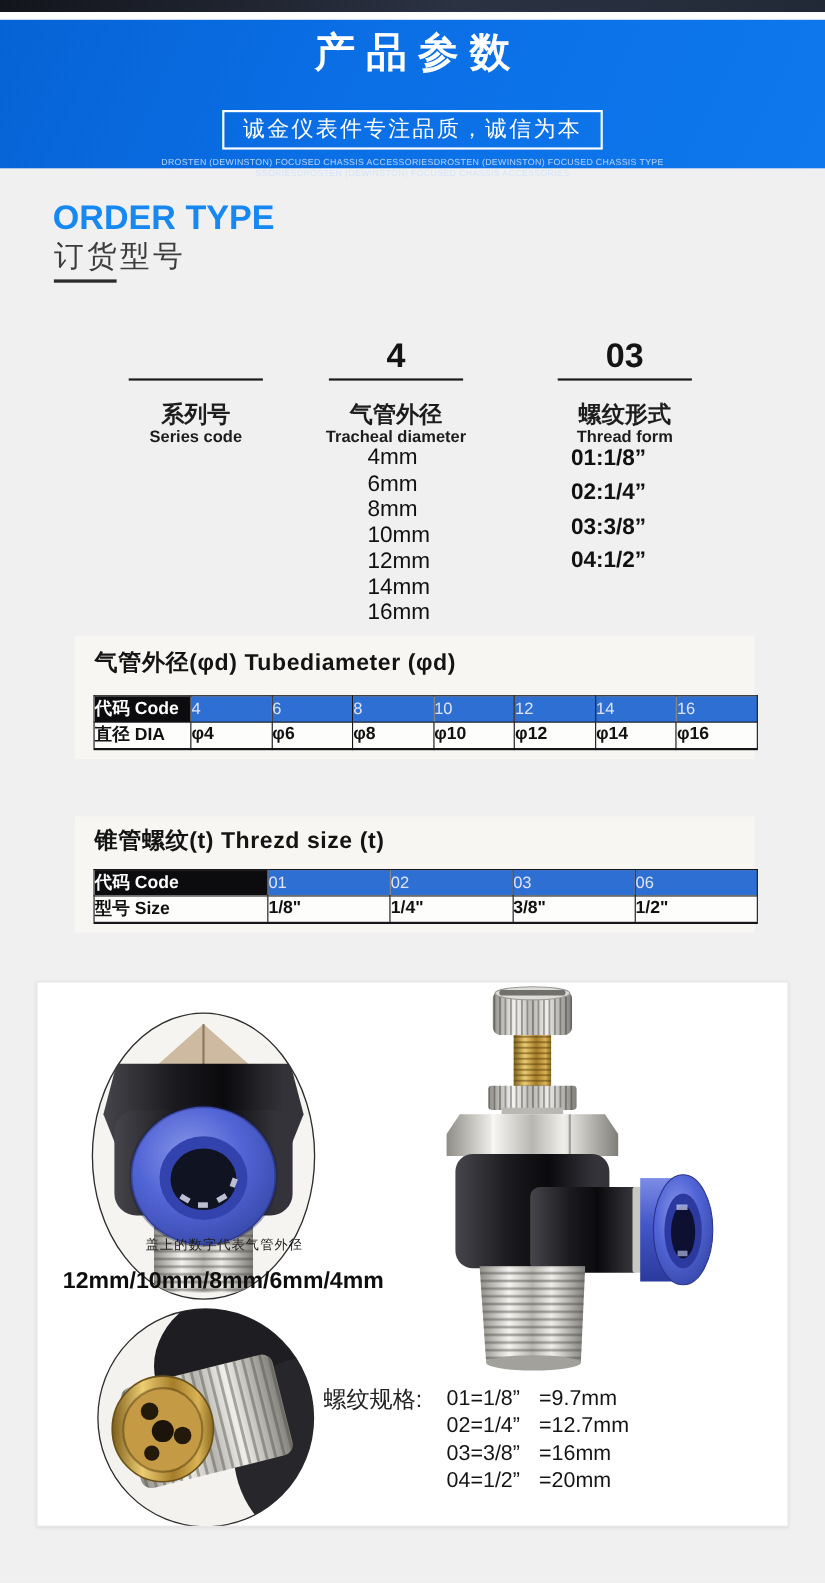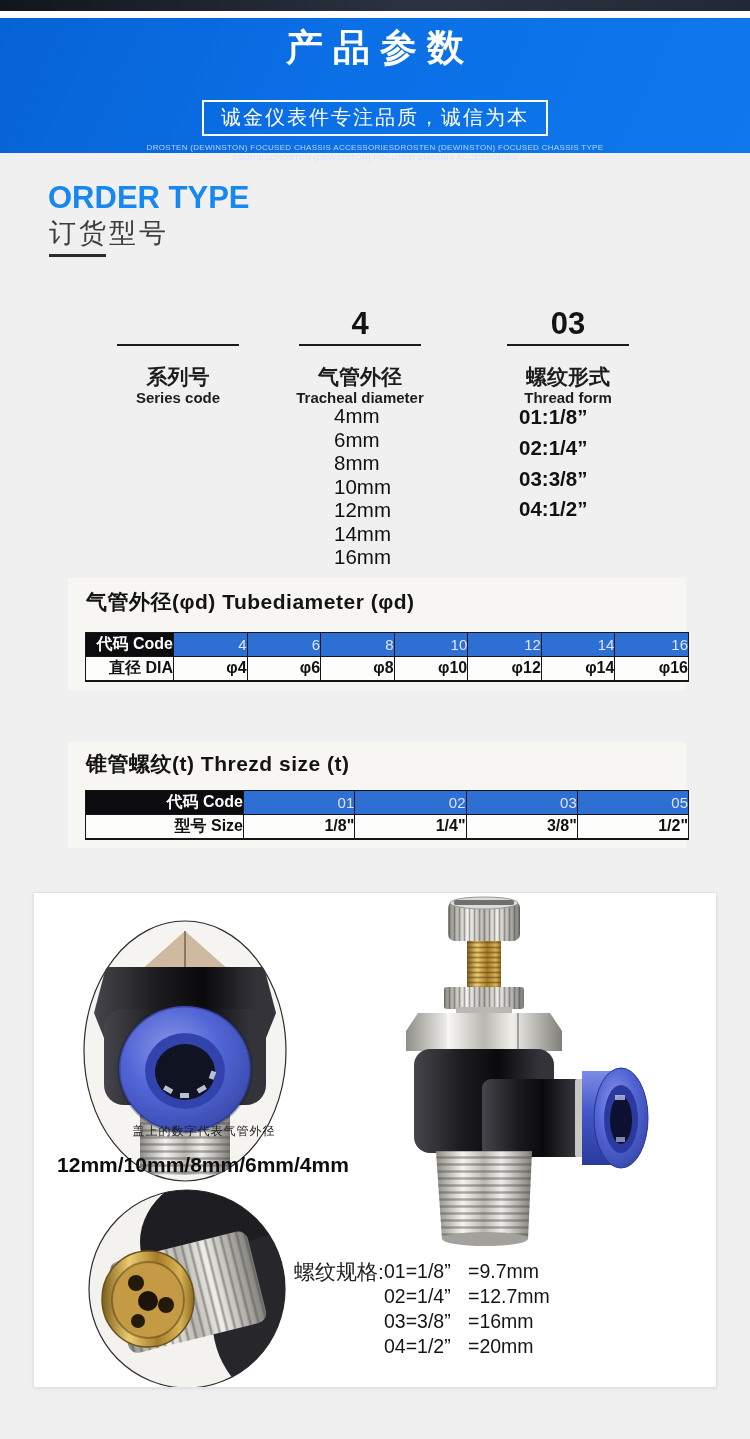--- a/index.html
+++ b/index.html
@@ -31,38 +31,38 @@
   .oc-en { position:absolute; width:180px; text-align:center; font-size:15px; font-weight:bold; color:#1d1d1d; }
   .oc-opts2 { position:absolute; left:334px; top:404px; font-size:20.5px; font-weight:normal; color:#111; }
   .oc-opts2 div { height:23.5px; line-height:23.5px; }
   .oc-opts3 { position:absolute; left:519px; top:402px; font-size:20.5px; font-weight:bold; color:#111; }
   .oc-opts3 div { height:30.8px; line-height:30.8px; }
   
   .scan-band { position:absolute; background:#f7f6f2; }
   .tbl-title { position:absolute; left:86px; font-size:21px; font-weight:bold; color:#141414; letter-spacing:.5px; }
   table.spec { position:absolute; left:85px; width:604px; border-collapse:collapse;
     border:1px solid #15151a; border-bottom:2px solid #15151a; table-layout:fixed; }
-  table.spec td { border:1px solid #15151a; height:24px; text-align:right; padding:0; overflow:hidden; }
+  table.spec td { border:1px solid #15151a; height:24px; text-align:left; padding:0; overflow:hidden; }
   td.lbl-dark  { background:#0c0c0e; color:#fff; font-size:16px; font-weight:bold; text-align:left; padding-left:10px; }
   td.val-blue  { background:#2e6fd3; color:#dfe3f7; font-size:15px; }
   td.lbl-light { background:#fdfdfb; color:#111; font-size:16px; font-weight:bold; text-align:left; padding-left:10px; }
   td.val-white { background:#fdfdfb; color:#111; font-size:16px; font-weight:bold;margin-top:48px; }
   
   .card { position:absolute; left:33px; top:892px; width:684px; height:496px;
     background:#fff; border:1px solid #e2e2e2; box-shadow:0 1px 3px rgba(0,0,0,.08); overflow:hidden; }
   .photo1 { position:absolute; left:46px; top:24px; }
   .photo-main { position:absolute; left:298px; top:2px; }
   .photo2 { position:absolute; left:52px; top:294px; }
   .cap-note { position:absolute; left:28px; top:230px; width:284px; text-align:center;
     font-size:12px; color:#1c1c1c; letter-spacing:1px; }
   .cap-sizes { position:absolute; left:14px; top:260px; width:310px; text-align:center;
     font-size:21px; font-weight:bold; color:#0e0e0e; }
   .spec-label { position:absolute; left:260px; top:365px; font-size:21px; color:#222; }
   .spec-lines { position:absolute; left:350px; top:366px; font-size:19.5px; color:#151515; }
-  .spec-line { height:25px; line-height:25px; }
+  .spec-line { height:25px; line-height:25px;margin-left:22px; }
   .spec-code { display:inline-block; width:84px; }
 </style>
 </head>
 <body>
 
 <div class="page">
 
   <div class="topbar"></div>
   <div class="white-strip"></div>
   <div class="banner">
@@ -156,21 +156,21 @@
         <col>
         <col>
         <col>
       </colgroup>
     <tbody>
         <tr>
       <td class="lbl-dark">代码 Code</td>
       <td class="val-blue">01</td>
       <td class="val-blue">02</td>
       <td class="val-blue">03</td>
-      <td class="val-blue">05</td>
+      <td class="val-blue">06</td>
     </tr>
     <tr>
       <td class="lbl-light">型号 Size</td>
       <td class="val-white">1/8"</td>
       <td class="val-white">1/4"</td>
       <td class="val-white">3/8"</td>
       <td class="val-white">1/2"</td>
     </tr>
   </tbody>
     </table>

